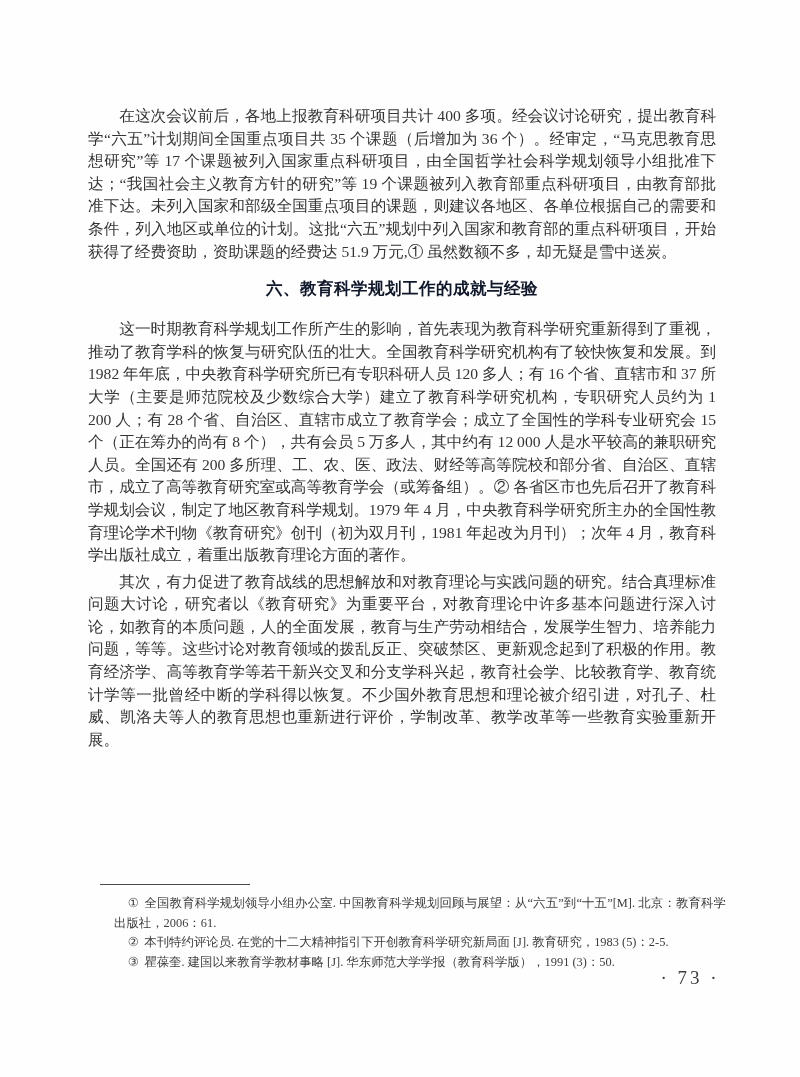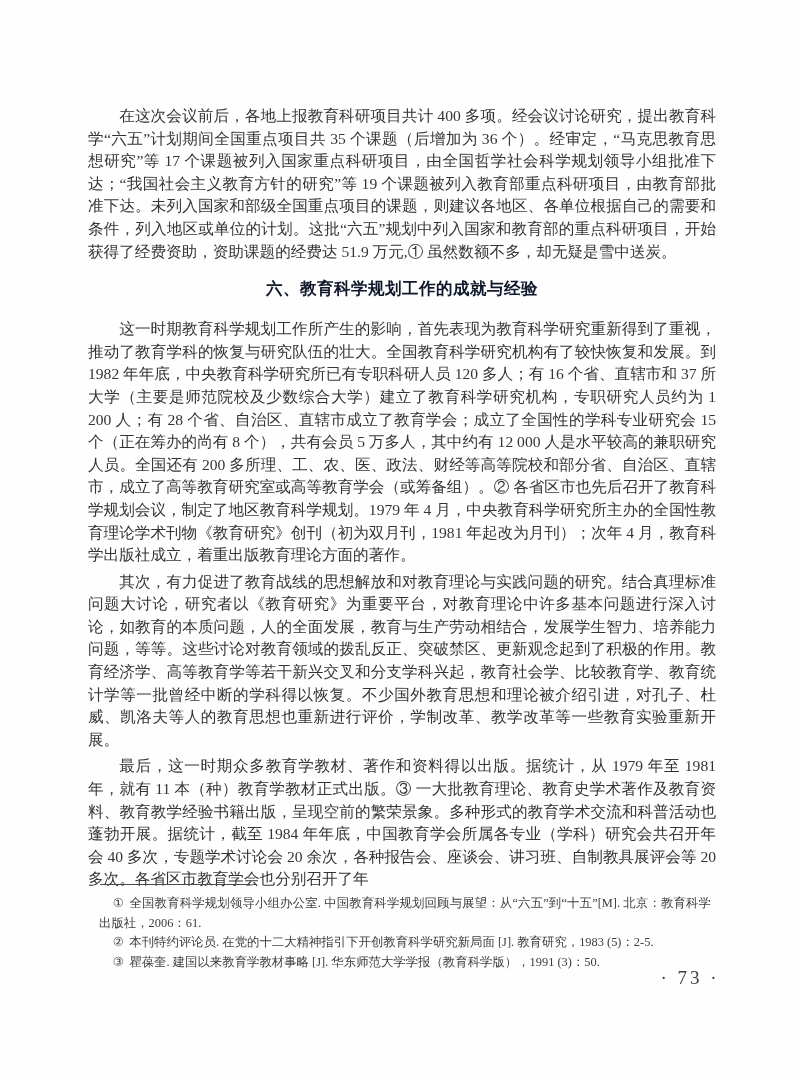--- a/index.html
+++ b/index.html
@@ -43,21 +43,21 @@
     width: 636px;
   }
   .footnote-sep {
     border: 0;
     border-top: 1px solid #4a4a4a;
     width: 150px;
     margin: 0 0 9px 16px;
     height: 0;
   }
   .footnotes {
-    margin-left: 15px;
+    margin-left: 30px;
     width: 612px;
   }
   .fn {
     margin: 0;
     text-indent: 1.1em;
     text-align: justify;
     font-size: 12.4px;
     line-height: 19.5px;
     color: #3c3c3c;
   }
@@ -77,21 +77,20 @@
 </head>
 <body>
 
 <div class="page">
 
   <div class="content">
     <p class="body-para">在这次会议前后，各地上报教育科研项目共计 400 多项。经会议讨论研究，提出教育科学“六五”计划期间全国重点项目共 35 个课题（后增加为 36 个）。经审定，“马克思教育思想研究”等 17 个课题被列入国家重点科研项目，由全国哲学社会科学规划领导小组批准下达；“我国社会主义教育方针的研究”等 19 个课题被列入教育部重点科研项目，由教育部批准下达。未列入国家和部级全国重点项目的课题，则建议各地区、各单位根据自己的需要和条件，列入地区或单位的计划。这批“六五”规划中列入国家和教育部的重点科研项目，开始获得了经费资助，资助课题的经费达 51.9 万元,① 虽然数额不多，却无疑是雪中送炭。</p>
     <h2 class="section-heading">六、教育科学规划工作的成就与经验</h2>
     <p class="body-para">这一时期教育科学规划工作所产生的影响，首先表现为教育科学研究重新得到了重视，推动了教育学科的恢复与研究队伍的壮大。全国教育科学研究机构有了较快恢复和发展。到 1982 年年底，中央教育科学研究所已有专职科研人员 120 多人；有 16 个省、直辖市和 37 所大学（主要是师范院校及少数综合大学）建立了教育科学研究机构，专职研究人员约为 1 200 人；有 28 个省、自治区、直辖市成立了教育学会；成立了全国性的学科专业研究会 15 个（正在筹办的尚有 8 个），共有会员 5 万多人，其中约有 12 000 人是水平较高的兼职研究人员。全国还有 200 多所理、工、农、医、政法、财经等高等院校和部分省、自治区、直辖市，成立了高等教育研究室或高等教育学会（或筹备组）。② 各省区市也先后召开了教育科学规划会议，制定了地区教育科学规划。1979 年 4 月，中央教育科学研究所主办的全国性教育理论学术刊物《教育研究》创刊（初为双月刊，1981 年起改为月刊）；次年 4 月，教育科学出版社成立，着重出版教育理论方面的著作。</p>
     <p class="body-para">其次，有力促进了教育战线的思想解放和对教育理论与实践问题的研究。结合真理标准问题大讨论，研究者以《教育研究》为重要平台，对教育理论中许多基本问题进行深入讨论，如教育的本质问题，人的全面发展，教育与生产劳动相结合，发展学生智力、培养能力问题，等等。这些讨论对教育领域的拨乱反正、突破禁区、更新观念起到了积极的作用。教育经济学、高等教育学等若干新兴交叉和分支学科兴起，教育社会学、比较教育学、教育统计学等一批曾经中断的学科得以恢复。不少国外教育思想和理论被介绍引进，对孔子、杜威、凯洛夫等人的教育思想也重新进行评价，学制改革、教学改革等一些教育实验重新开展。</p>
-    <p class="body-para">最后，这一时期众多教育学教材、著作和资料得以出版。据统计，从 1979 年至 1981 年，就有 11 本（种）教育学教材正式出版。③ 一大批教育理论、教育史学术著作及教育资料、教育教学经验书籍出版，呈现空前的繁荣景象。多种形式的教育学术交流和科普活动也蓬勃开展。据统计，截至 1984 年年底，中国教育学会所属各专业（学科）研究会共召开年会 40 多次，专题学术讨论会 20 余次，各种报告会、座谈会、讲习班、自制教具展评会等 20 多次。各省区市教育学会也分别召开了年</p>
   </div>
 
   <div class="footnote-block">
     <hr class="footnote-sep">
     <div class="footnotes">
       <p class="fn">
         <span class="fn-marker">①</span><span>全国教育科学规划领导小组办公室. 中国教育科学规划回顾与展望：从“六五”到“十五”[M]. 北京：教育科学出版社，2006：61.</span>
       </p>
       <p class="fn">
         <span class="fn-marker">②</span><span>本刊特约评论员. 在党的十二大精神指引下开创教育科学研究新局面 [J]. 教育研究，1983 (5)：2-5.</span>

